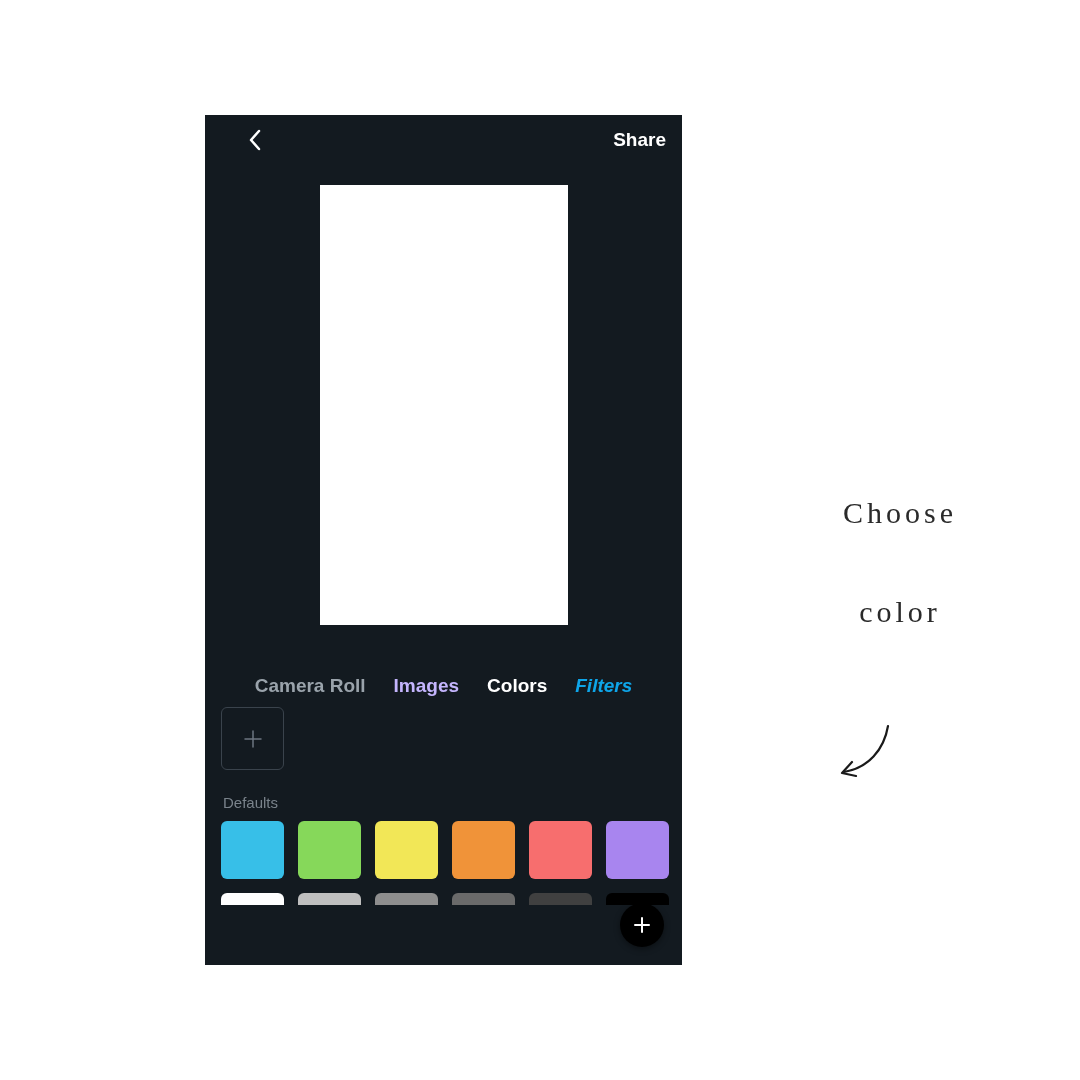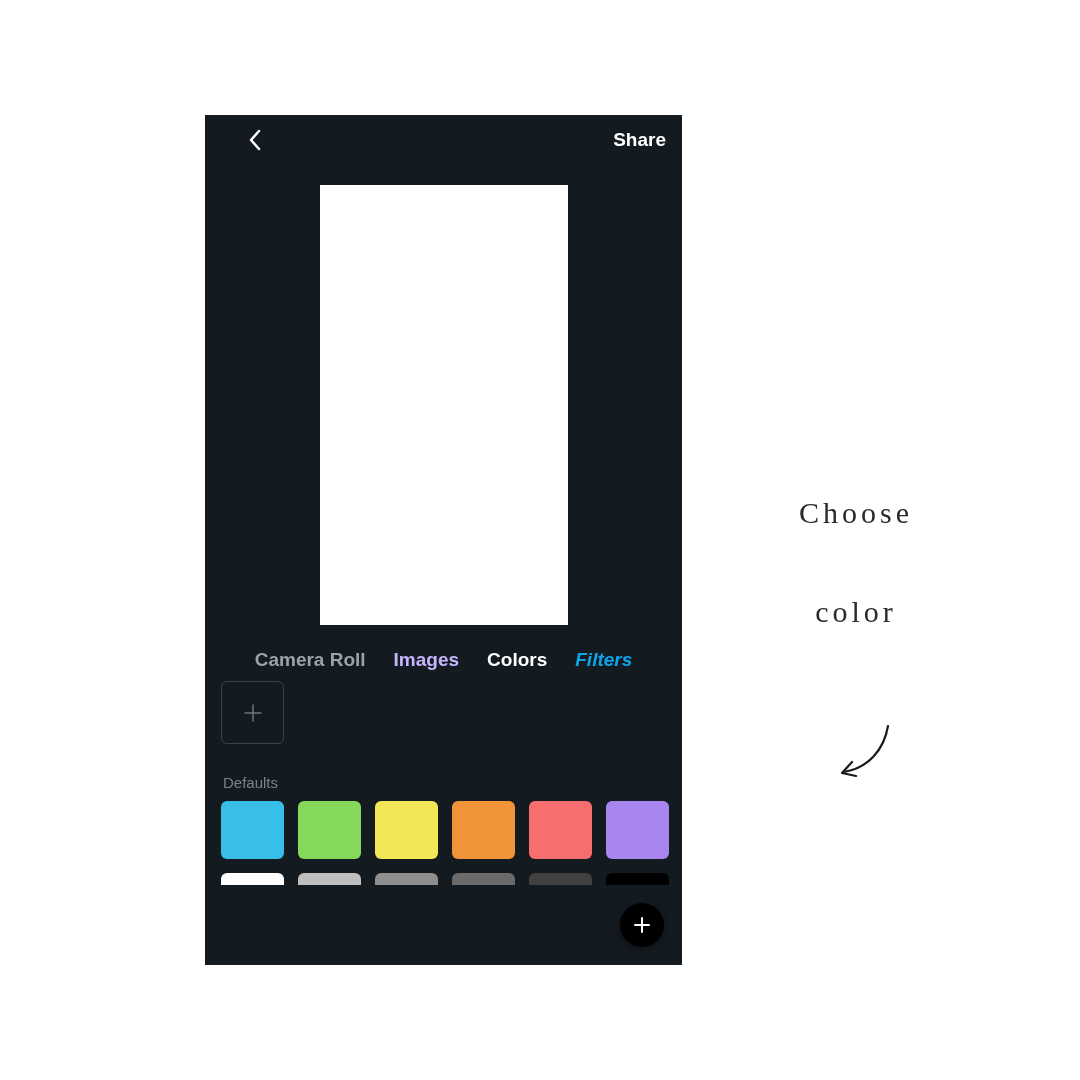--- a/index.html
+++ b/index.html
@@ -51,40 +51,40 @@
   .canvas {
     width: 248px;
     height: 440px;
     background: #ffffff;
   }
 
   .tabs {
     display: flex;
     justify-content: center;
     gap: 28px;
-    margin-top: 24px;
+    margin-top: 50px;
   }
   .tab {
     font-size: 19px;
     font-weight: 600;
     color: #6a7580;
     cursor: pointer;
   }
   .tab.camera { color: #9aa3ab; }
   .tab.images { color: #c4b5fd; }
   .tab.active { color: #ffffff; }
   .tab.filters { color: #0ea5e9; font-style: italic; }
 
   .section-label {
     color: #7a838b;
     font-size: 15px;
     padding: 0 18px;
     margin-top: 42px;
   }
-  .section-label.defaults { margin-top: 30px; }
+  .section-label.defaults { margin-top: 24px; }
 
   .used-row {
     padding: 10px 16px 0 16px;
   }
   .add-tile {
     width: 63px; height: 63px;
     border: 1px solid #3a434c;
     border-radius: 6px;
     display: flex; align-items: center; justify-content: center;
     cursor: pointer;
@@ -114,21 +114,21 @@
     background: #000000;
     display: flex; align-items: center; justify-content: center;
     cursor: pointer;
     box-shadow: 0 2px 6px rgba(0,0,0,0.4);
   }
   .fab svg { stroke: #ffffff; }
 
   
   .annotation {
     position: absolute;
-    left: 716px;
+    left: 760px;
     top: 488px;
     width: 280px;
     text-align: center;
     font-family: Georgia, 'Times New Roman', serif;
     font-size: 30px;
     letter-spacing: 4px;
     line-height: 1.65;
     color: #2a2a2a;
     font-weight: 300;
   }

